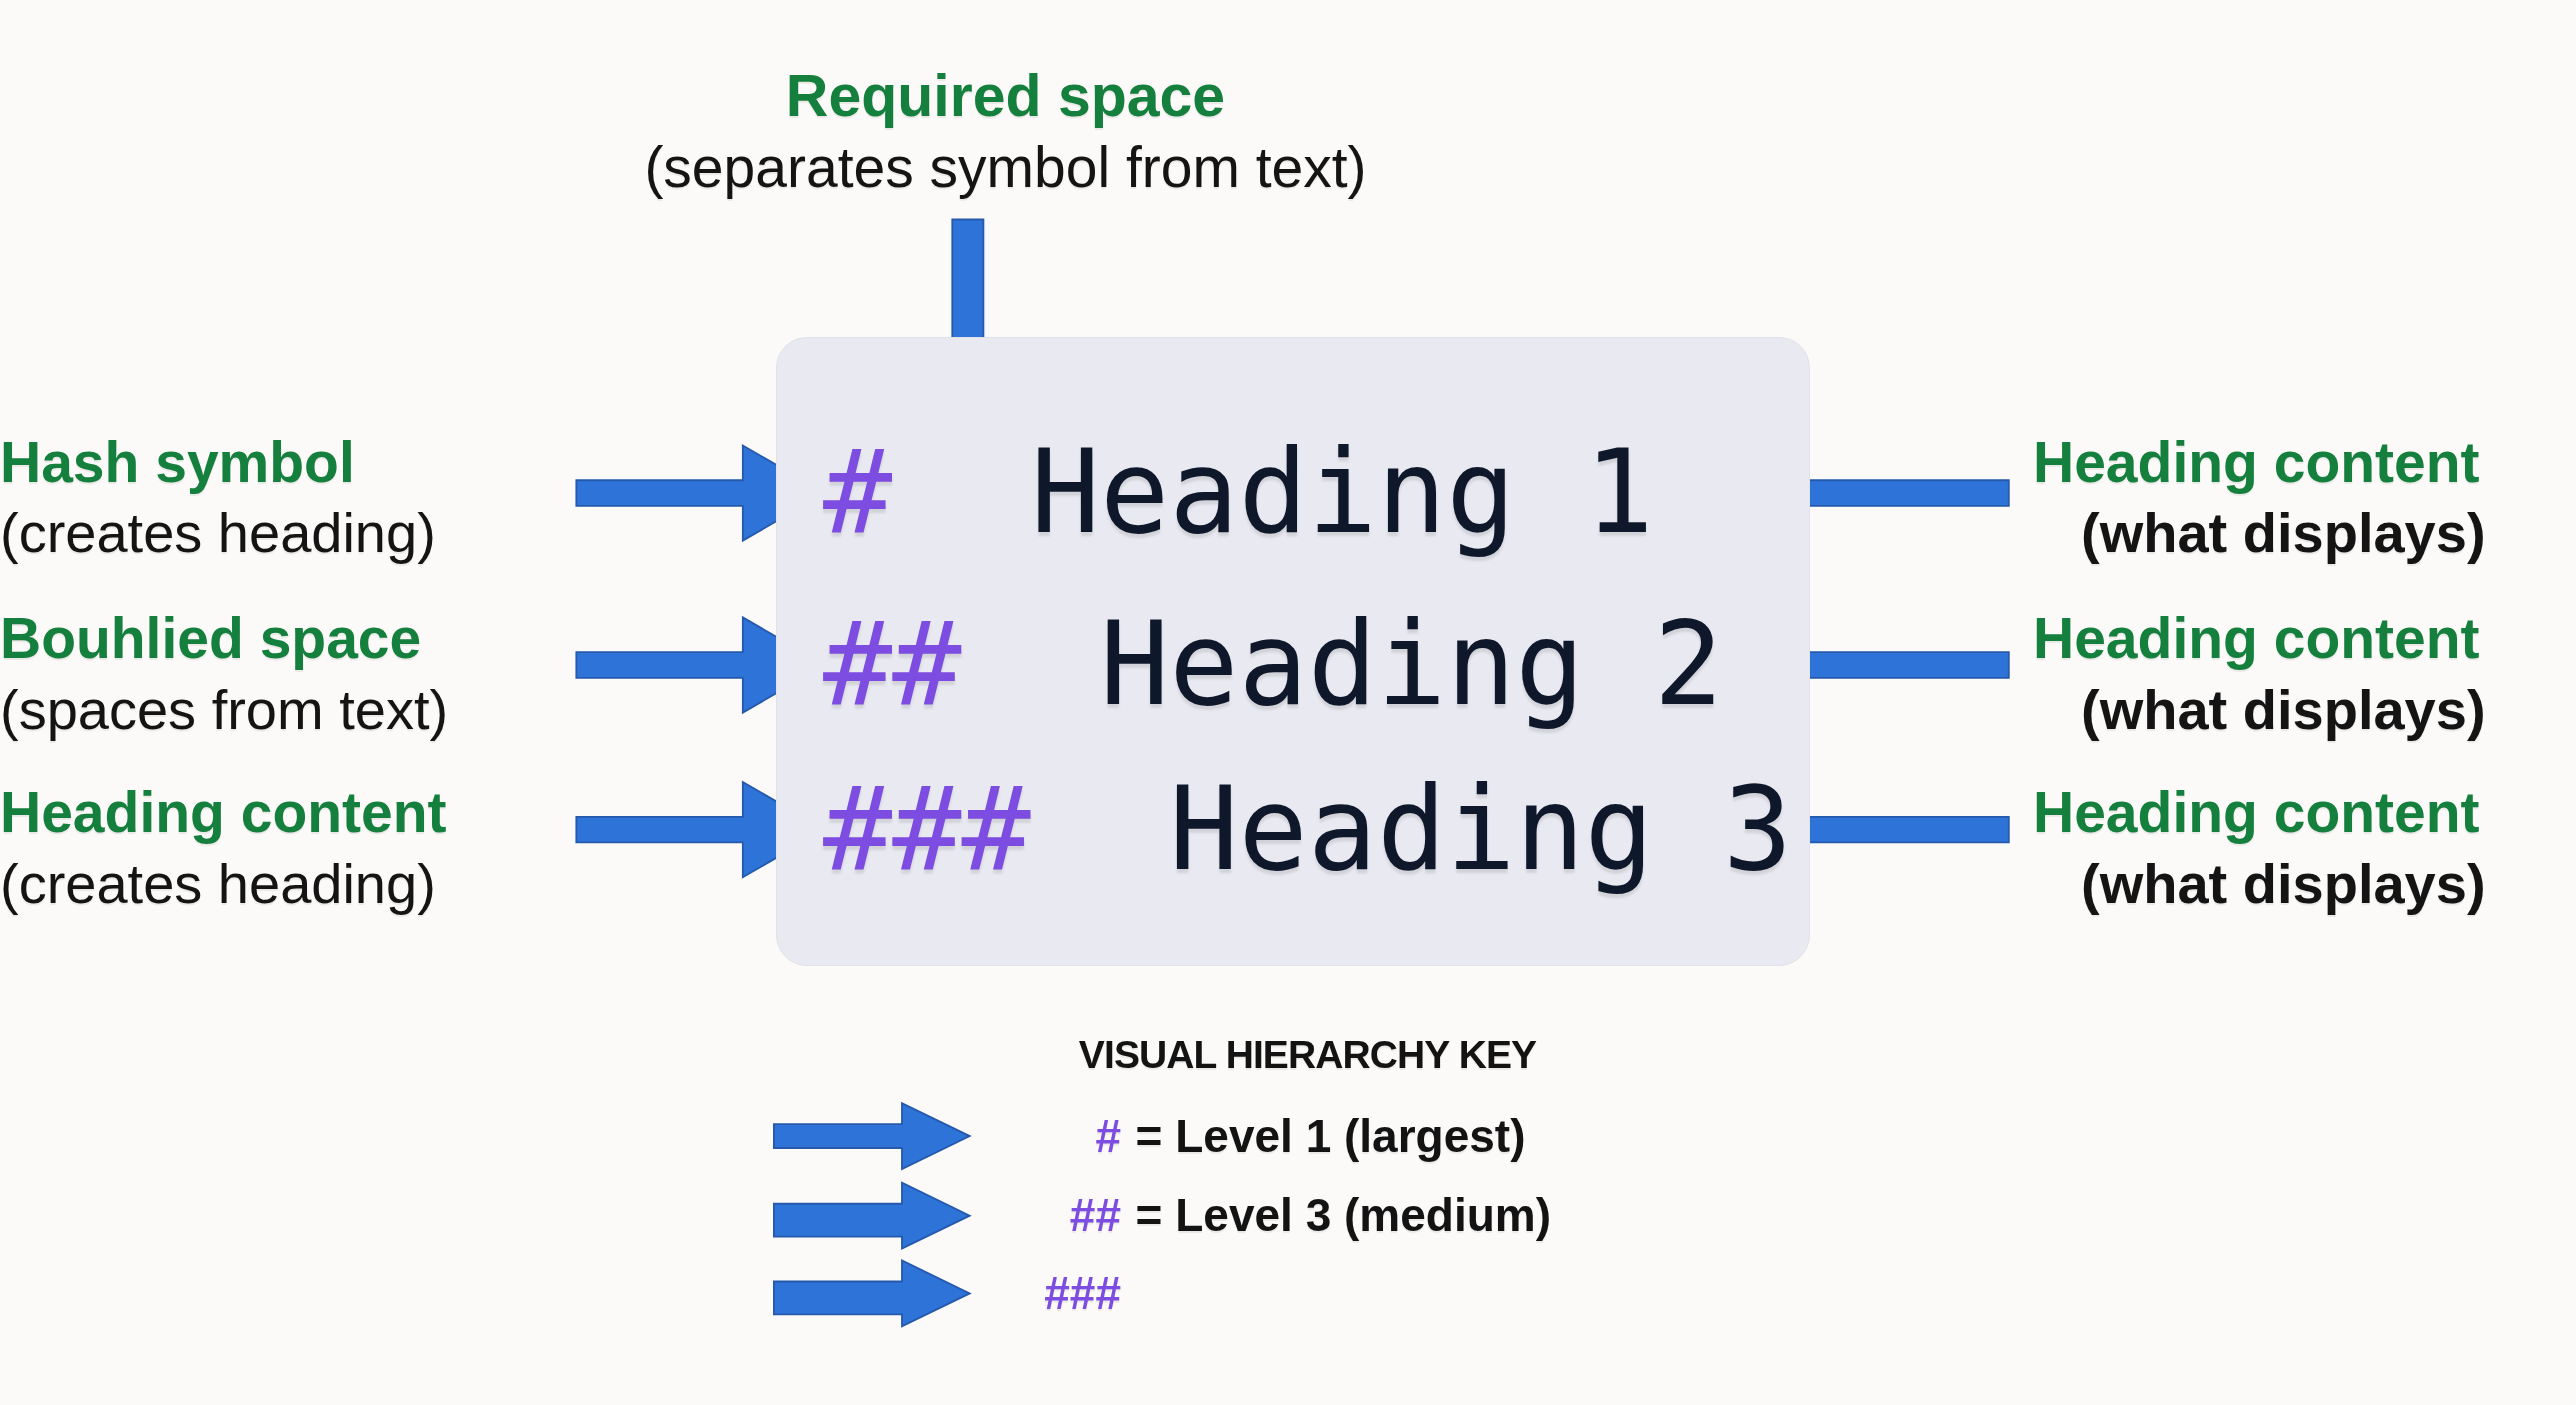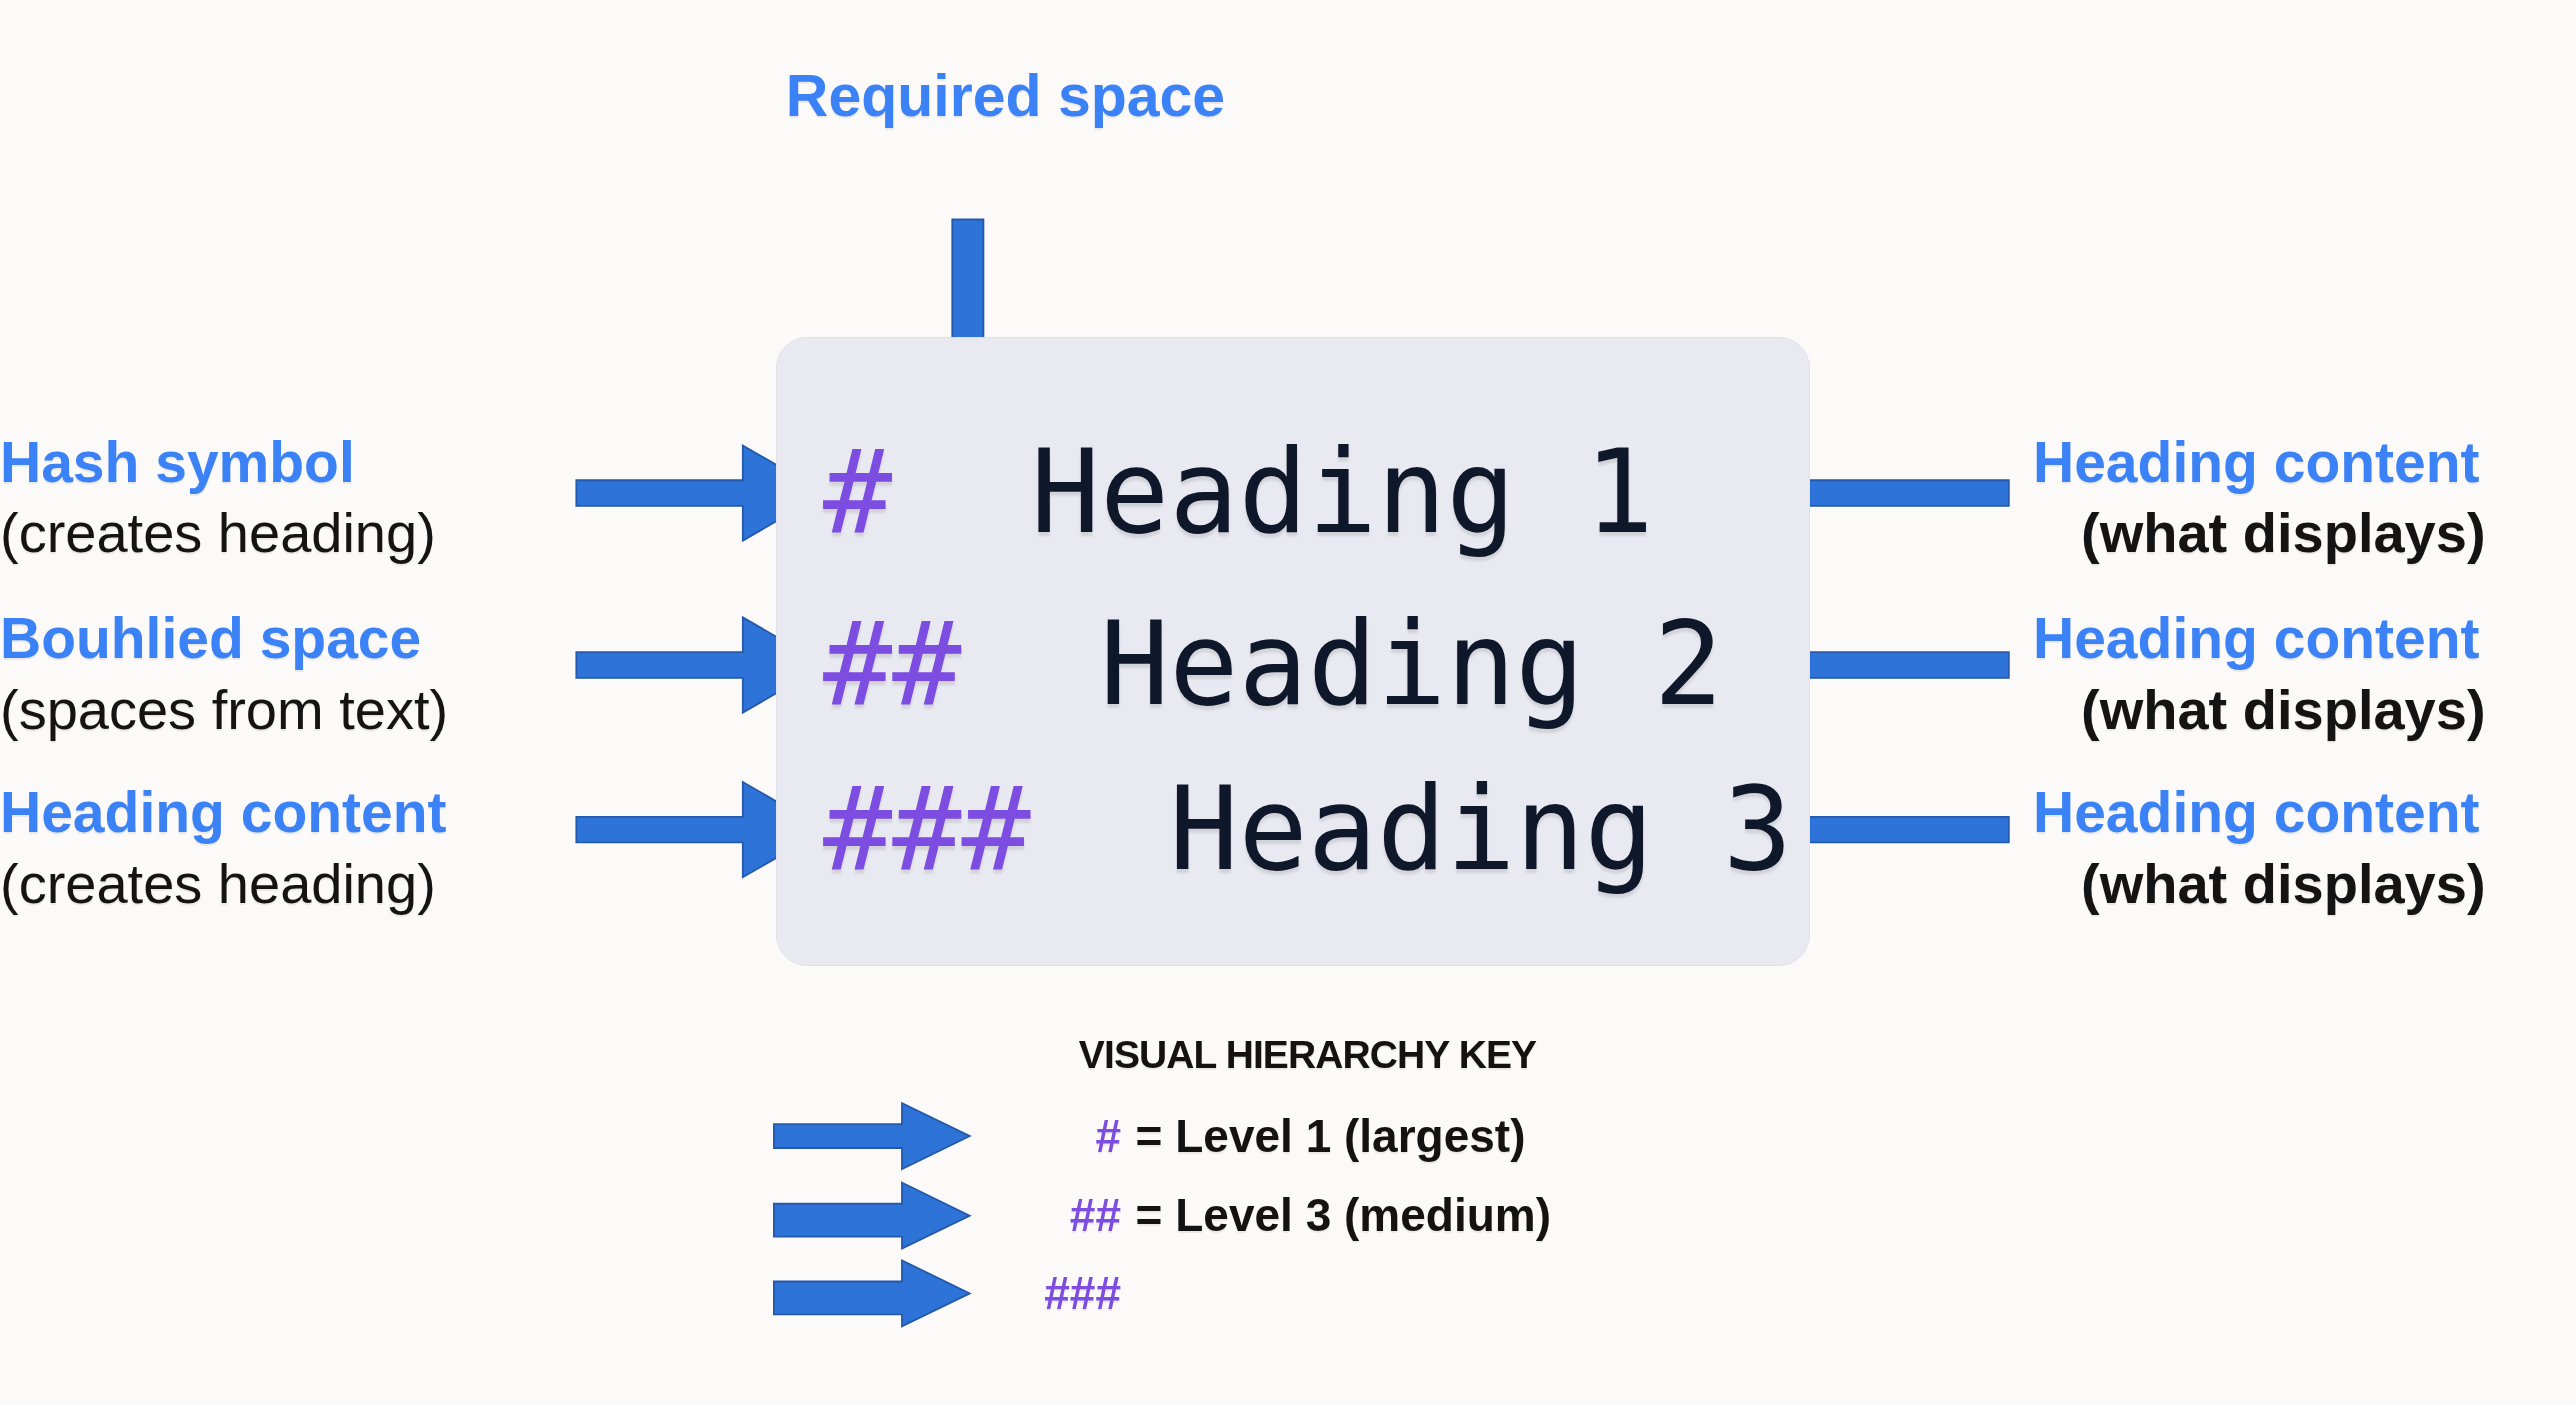--- a/index.html
+++ b/index.html
@@ -8,21 +8,21 @@
     background:#fbfaf8;
     font-family:"Liberation Sans",sans-serif;
     overflow:hidden;
   }
   .stage{position:relative;width:2576px;height:1405px;}
 
   .line{position:absolute;white-space:nowrap;}
 
   
   .blue-label{
-    color:#3b82f6;font-weight:700;
+    color:#15803d;font-weight:700;
     text-shadow:0 1.8px 0.9px rgba(0,0,0,.07);
   }
   .sub-label{
     color:#141414;font-weight:400;
     text-shadow:0 1.8px 0.9px rgba(0,0,0,.07);
   }
   .sub-label.bold{font-weight:700;margin-left:48px;}
 
   
   .top-title{left:594px;top:62px;width:823px;text-align:center;font-size:59px;line-height:68px;}
@@ -103,20 +103,21 @@
     <polygon points="846,1401 986,1401 986,1378 1060,1414 986,1450 986,1437 846,1437"></polygon>
   </svg>
 
   <div class="code-box"></div>
 
   <div class="line code-row row1"><span class="hash">#</span><span class="code-text">  Heading 1</span></div>
   <div class="line code-row row2"><span class="hash">##</span><span class="code-text">  Heading 2</span></div>
   <div class="line code-row row3"><span class="hash">###</span><span class="code-text">  Heading 3</span></div>
 
   <div class="line blue-label top-title">Required space</div>
+  <div class="line sub-label top-sub">(separates symbol from text)</div>
 
   <div class="line blue-label left-ann l1a">Hash symbol</div>
   <div class="line sub-label  left-ann l1b">(creates heading)</div>
   <div class="line sub-label  left-ann l2b">(spaces from text)</div>
   <div class="line blue-label left-ann l2a">Bouhlied space</div>
   <div class="line blue-label left-ann l3a">Heading content</div>
   <div class="line sub-label  left-ann l3b">(creates heading)</div>
 
   <div class="line blue-label right-ann l1a">Heading content</div>
   <div class="line sub-label bold right-ann l1b">(what displays)</div>

